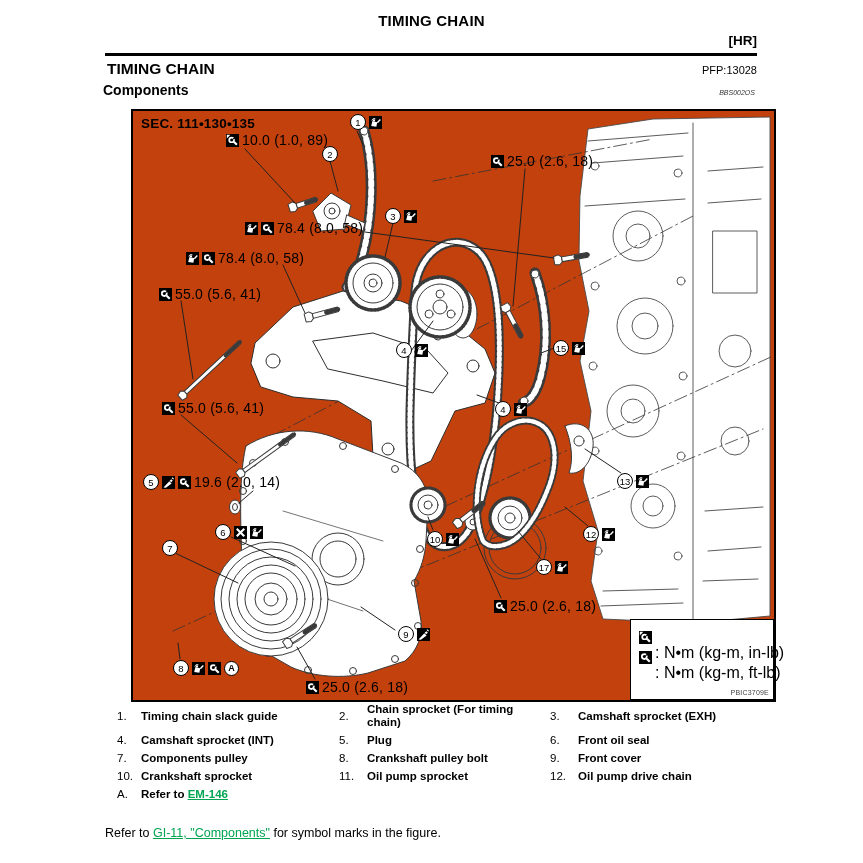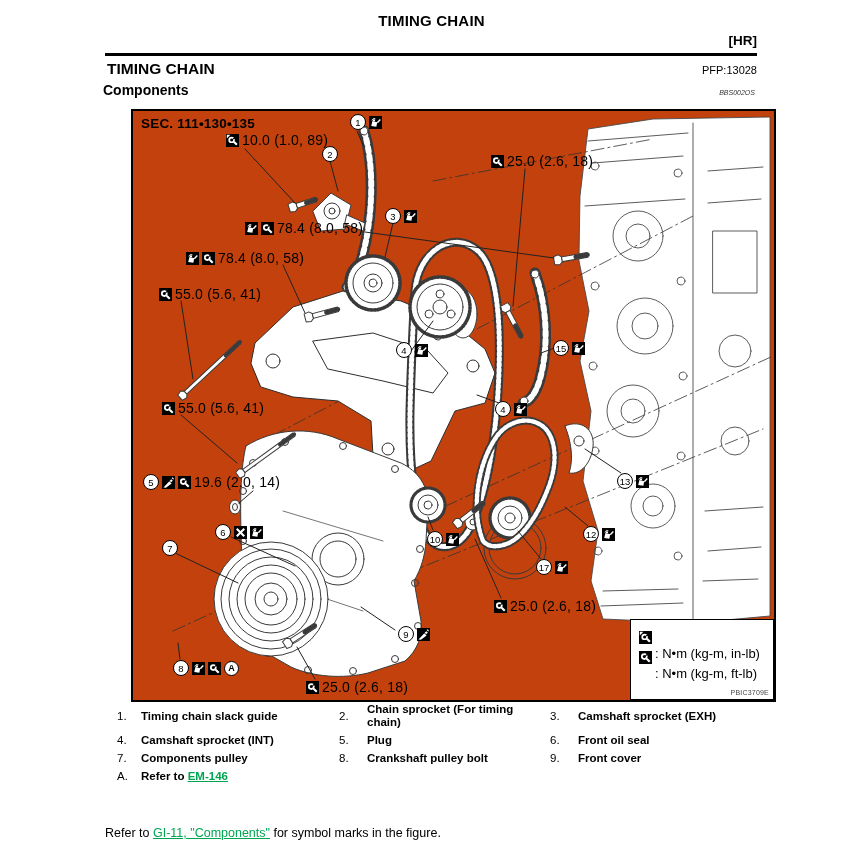--- a/index.html
+++ b/index.html
@@ -21,21 +21,21 @@
   .trow,.crow,.lrow{position:absolute;display:flex;align-items:center;gap:3px;height:14px;white-space:nowrap;}
   .tqt{font-size:14px;letter-spacing:.2px;}
   .sym{width:13px;height:13px;flex:0 0 13px;display:block;}
   .cnum{display:inline-flex;align-items:center;justify-content:center;width:14px;height:14px;flex:0 0 14px;
         border:1.2px solid #000;border-radius:50%;font-size:9.5px;background:#fff;}
   .abadge{display:inline-flex;align-items:center;justify-content:center;width:13px;height:13px;flex:0 0 13px;
         border:1.2px solid #000;border-radius:50%;font-size:9px;font-weight:bold;background:#fff;}
 
   .legend{position:absolute;right:0;bottom:0;width:142px;height:79px;border:1px solid #000;background:#fff;}
   .legend .lrow{position:absolute;left:8px;}
-  .legend .lrow span{font-size:13px;margin-top:32px;}
+  .legend .lrow span{font-size:16px;margin-top:32px;}
   .imgid{position:absolute;right:4px;bottom:3px;font-size:7px;color:#444;letter-spacing:.2px;}
 
   .parts{left:115px;top:703px;width:648px;font-size:11.5px;line-height:13px;}
   .prow{display:grid;grid-template-columns:26px 196px 30px 181px 30px 1fr;align-items:center;margin-bottom:5px;}
   .pn{padding-left:2px;}
   .pt{padding-right:6px;font-weight:bold;}
   .noteA{margin-top:3px;}
   .glink{color:#00A551;text-decoration:underline;cursor:pointer;}
   .refer{left:105px;top:826px;font-size:12.5px;}
 </style>
@@ -512,20 +512,28 @@
         <span class="pt">Front oil seal</span>
     </div>
     <div class="prow">
       <span class="pn">7.</span>
         <span class="pt">Components pulley</span>
       <span class="pn">8.</span>
         <span class="pt">Crankshaft pulley bolt</span>
       <span class="pn">9.</span>
         <span class="pt">Front cover</span>
     </div>
+    <div class="prow">
+      <span class="pn">10.</span>
+        <span class="pt">Crankshaft sprocket</span>
+      <span class="pn">11.</span>
+        <span class="pt">Oil pump sprocket</span>
+      <span class="pn">12.</span>
+        <span class="pt">Oil pump drive chain</span>
+    </div>
     <div class="prow noteA">
       <span class="pn">A.</span>
       <span class="pt" style="grid-column:2 / span 5">
         <span>Refer to </span><a class="glink">EM-146</a>
       </span>
     </div>
   </div>
 
   <div class="abs refer">
     <span>Refer to </span><a class="glink">GI-11, "Components"</a><span>  for symbol marks in the figure.</span>

